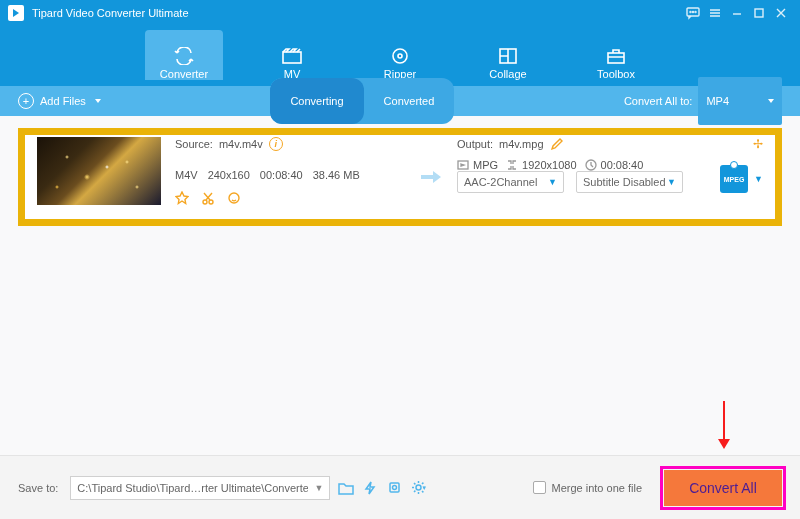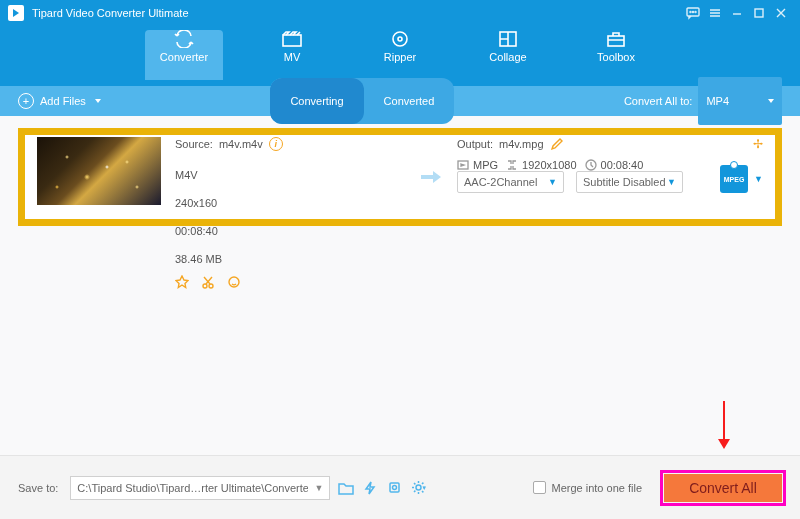--- a/index.html
+++ b/index.html
@@ -4,21 +4,21 @@
 <style>
 * { margin:0; padding:0; box-sizing:border-box; font-family:"Segoe UI",Arial,sans-serif; }
 body { background:#fff; width:800px; height:519px; overflow:hidden; position:relative; }
 .titlebar { height:26px; background:#1296db; display:flex; align-items:center; padding:0 8px; color:#fff; font-size:11px; }
 .logo { width:16px; height:16px; background:#fff; border-radius:2px; margin-right:8px; position:relative; }
 .logo:before { content:''; position:absolute; left:50%; top:50%; transform:translate(-50%,-50%); border-left:6px solid #1296db; border-top:4px solid transparent; border-bottom:4px solid transparent; }
 .title-spacer { flex:1; }
 .title-icon { width:22px; height:22px; display:flex; align-items:center; justify-content:center; cursor:pointer; opacity:.85; }
 .title-icon svg { stroke:#fff; fill:none; stroke-width:1.4; }
 .navbar { height:60px; background:#1296db; display:flex; justify-content:center; gap:30px; padding-top:4px; }
-.nav-item { width:78px; height:50px; display:flex; flex-direction:column; align-items:center; justify-content:flex-start; color:#fff; font-size:11px; cursor:pointer; border-radius:4px 4px 0 0; }
+.nav-item { width:78px; height:50px; display:flex; flex-direction:column; align-items:center; justify-content:flex-end; color:#fff; font-size:11px; cursor:pointer; border-radius:4px 4px 0 0; }
 .nav-item.active { background:#51b6ec; }
 .nav-icon { width:22px; height:18px; margin-bottom:3px; display:flex; align-items:center; justify-content:center; }
 .nav-icon svg { stroke:#fff; fill:none; stroke-width:1.6; }
 .subbar { height:30px; background:#51b6ec; display:flex; align-items:center; padding:0 18px; color:#fff; font-size:11px; }
 .add-files { display:flex; align-items:center; gap:6px; cursor:pointer; }
 .add-plus { width:16px; height:16px; border:1.4px solid #fff; border-radius:50%; display:flex; align-items:center; justify-content:center; font-size:11px; line-height:1; }
 .caret-down { width:0; height:0; border-left:3px solid transparent; border-right:3px solid transparent; border-top:4px solid #fff; margin-left:3px; }
 .pills { margin:0 auto; display:flex; background:#3da8e4; border-radius:12px; overflow:hidden; font-size:11px; }
 .pill { padding:17px 20px; cursor:pointer; }
 .pill.active { background:#2089cf; border-radius:12px; }
@@ -30,21 +30,21 @@
 .thumb:after { content:''; position:absolute; inset:0; background:
   radial-gradient(2px 2px at 30px 20px,#ffe28a,transparent),
   radial-gradient(2px 2px at 70px 30px,#fff,transparent),
   radial-gradient(3px 3px at 50px 40px,#ffd96b,transparent),
   radial-gradient(2px 2px at 90px 25px,#ffe28a,transparent),
   radial-gradient(2px 2px at 20px 50px,#ffc94a,transparent),
   radial-gradient(2px 2px at 100px 50px,#ffe28a,transparent); }
 .info { flex:0 0 230px; font-size:11px; color:#555; }
 .src-line { display:flex; align-items:center; gap:6px; margin-bottom:18px; }
 .info-icon { width:14px; height:14px; border:1.2px solid #f5a623; border-radius:50%; display:inline-flex; align-items:center; justify-content:center; font-size:9px; font-style:italic; color:#f5a623; font-weight:bold; }
-.meta { display:flex; gap:16px; margin-bottom:10px;flex-direction:column; }
+.meta { display:flex; gap:10px; margin-bottom:10px; }
 .tools { display:flex; gap:12px; }
 .tool { width:14px; height:14px; display:flex; align-items:center; justify-content:center; }
 .tool svg { stroke:#f5a623; fill:none; stroke-width:1.4; }
 .arrow { flex:0 0 24px; display:flex; align-items:center; justify-content:center; }
 .arrow svg { fill:#b3ddf5; }
 .output { flex:1; font-size:11px; color:#555; }
 .out-line { display:flex; align-items:center; gap:6px; margin-bottom:8px; }
 .edit-icon { width:14px; height:14px; display:flex; align-items:center; justify-content:center; }
 .edit-icon svg { stroke:#f5a623; fill:none; stroke-width:1.4; }
 .out-spacer { flex:1; }
@@ -62,21 +62,21 @@
 .bottom { position:absolute; bottom:0; left:0; right:0; height:64px; background:#f4f4f4; border-top:1px solid #e4e4e4; display:flex; align-items:center; padding:0 18px; font-size:11px; color:#666; gap:8px; }
 .save-label { margin-right:4px; }
 .path-box { width:260px; height:24px; border:1px solid #d0d0d0; background:#fff; display:flex; align-items:center; padding:0 6px; }
 .path-txt { flex:1; white-space:nowrap; overflow:hidden; }
 .path-caret { color:#888; font-size:9px; margin-left:6px; cursor:pointer; }
 .b-icon { width:16px; height:16px; display:flex; align-items:center; justify-content:center; cursor:pointer; }
 .b-icon svg { stroke:#51b6ec; fill:none; stroke-width:1.5; }
 .b-spacer { flex:1; }
 .merge { display:flex; align-items:center; gap:6px; margin-right:14px; }
 .chk { width:13px; height:13px; border:1.2px solid #aaa; border-radius:2px; background:#fff; cursor:pointer; }
-.convert-btn { width:118px; height:28px; background:#f5783b; color:#7f1d1d; border:none; font-size:14px; cursor:pointer; outline:3px solid #ff00c3; outline-offset:1px; }
+.convert-btn { width:118px; height:36px; background:#f5783b; color:#4c1d95; border:none; font-size:14px; cursor:pointer; outline:3px solid #ff00c3; outline-offset:1px; }
 .red-arrow { position:absolute; right:75px; bottom:78px; width:2px; height:40px; background:#f71c1c; }
 .red-arrow:after { content:''; position:absolute; bottom:-8px; left:-5px; border-left:6px solid transparent; border-right:6px solid transparent; border-top:10px solid #f71c1c; }
 </style>
 </head>
 <body>
 
 <div class="titlebar">
   <div class="logo"></div>
   <span>Tipard Video Converter Ultimate</span>
   <div class="title-spacer"></div>

